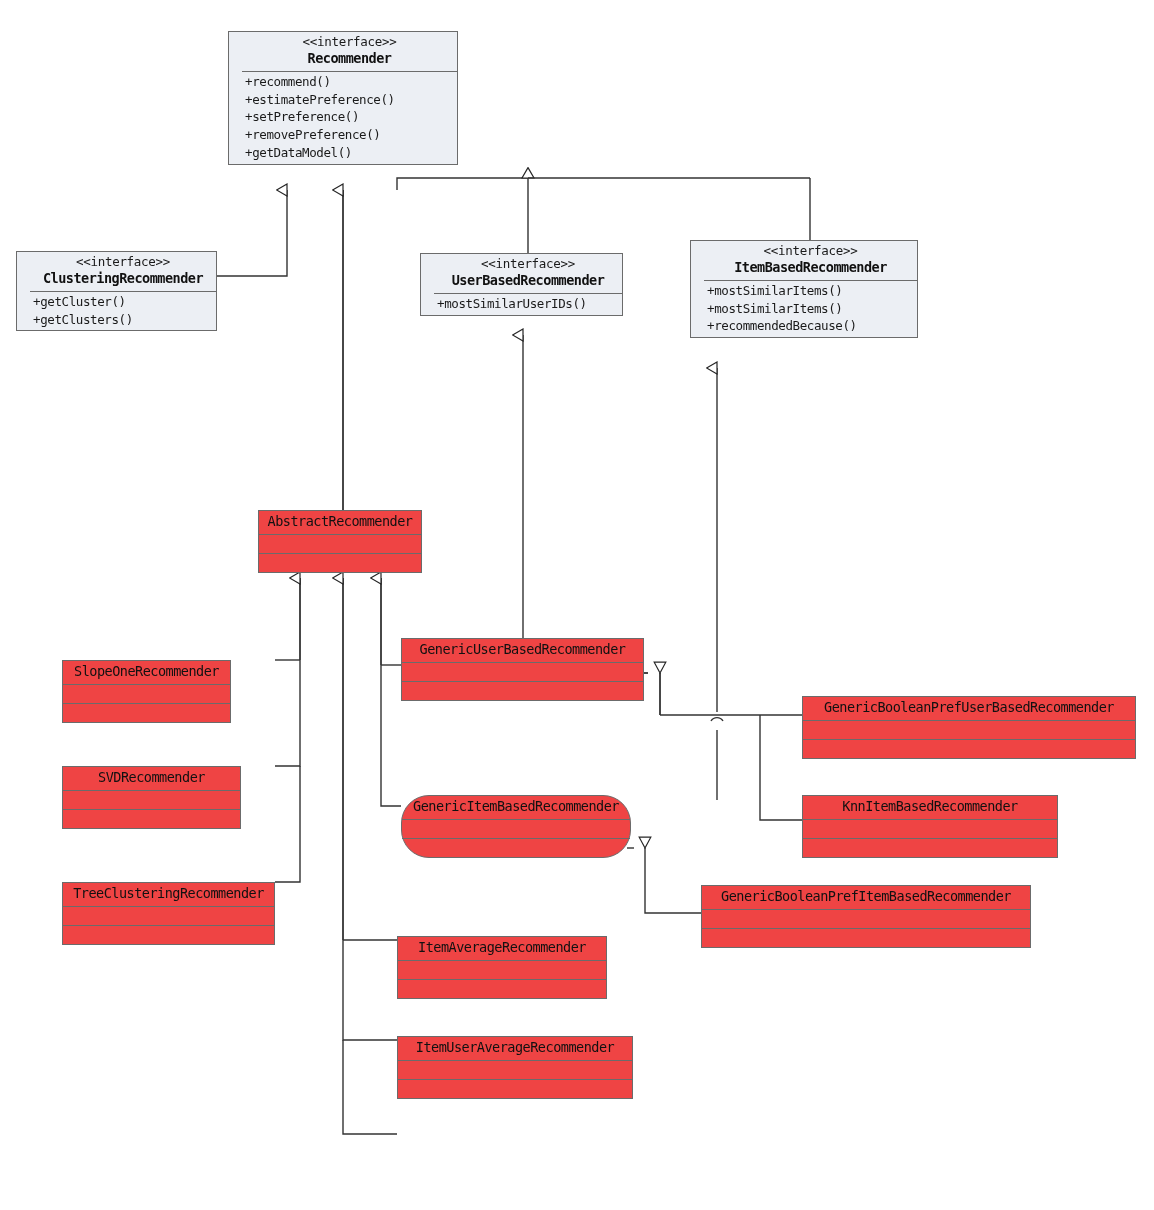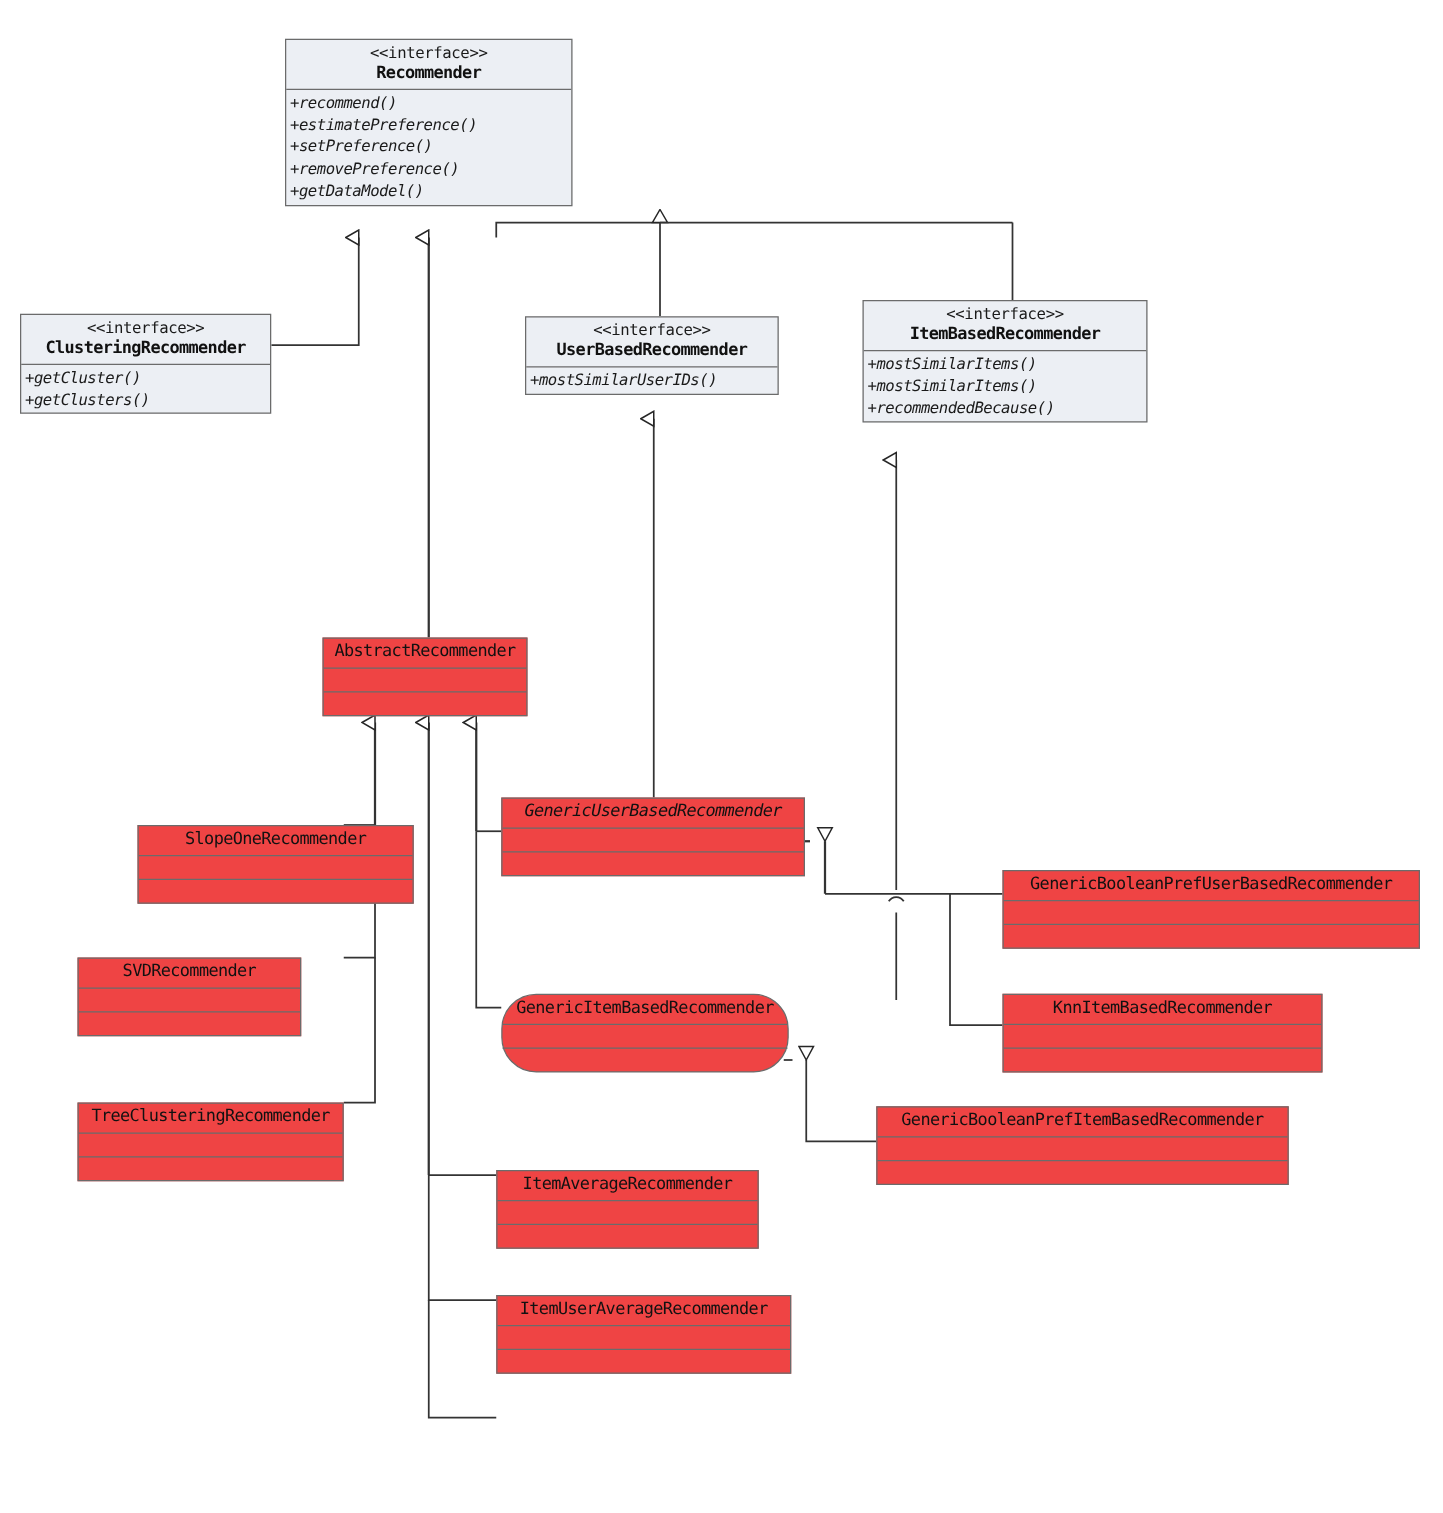--- a/index.html
+++ b/index.html
@@ -28,20 +28,21 @@
   .uml-box {
     position: absolute;
     box-sizing: border-box;
     border: 1px solid #6b6b6b;
     background: #ef4444;
     z-index: 5;
   }
   .uml-box.iface {
     background: #eceff4;
     border: 1px solid #6b6b6b;
+    padding-left: 13px;
   }
   .uml-header {
     box-sizing: border-box;
     text-align: center;
     padding: 2px 4px 3px 4px;
     line-height: 1.30;
   }
   .uml-stereotype {
     display: block;
     font-size: 12.5px;
@@ -62,21 +63,20 @@
     border-top: 1px solid #6b6b6b;
     padding: 1px 3px 2px 3px;
   }
   .uml-compartment.empty {
     height: 19px;
     padding: 0;
   }
   .uml-op {
     display: block;
     font-size: 12.5px;
-    font-style: italic;
     color: #1a1a1a;
     line-height: 1.42;
     letter-spacing: -0.4px;
     white-space: nowrap;
   }
   .plain .uml-name {
     font-weight: 400;
   }
 </style>
 </head>
@@ -186,21 +186,21 @@
   </div>
 
   <div class="uml-box plain" style="left:258px; top:510px; width:164px;">
     <div class="uml-header">
       <span class="uml-name">AbstractRecommender</span>
     </div>
     <div class="uml-compartment empty"></div>
     <div class="uml-compartment empty"></div>
   </div>
 
-  <div class="uml-box plain" style="left:62px; top:660px; width:221px;margin-left:48px;">
+  <div class="uml-box plain" style="left:62px; top:660px; width:169px;">
     <div class="uml-header">
       <span class="uml-name">SlopeOneRecommender</span>
     </div>
     <div class="uml-compartment empty"></div>
     <div class="uml-compartment empty"></div>
   </div>
 
   <div class="uml-box plain" style="left:62px; top:766px; width:179px;">
     <div class="uml-header">
       <span class="uml-name">SVDRecommender</span>
@@ -210,21 +210,21 @@
   </div>
 
   <div class="uml-box plain" style="left:62px; top:882px; width:213px;">
     <div class="uml-header">
       <span class="uml-name">TreeClusteringRecommender</span>
     </div>
     <div class="uml-compartment empty"></div>
     <div class="uml-compartment empty"></div>
   </div>
 
-  <div class="uml-box plain" style="left:401px; top:638px; width:243px;font-style:italic;">
+  <div class="uml-box plain" style="left:401px; top:638px; width:243px;">
     <div class="uml-header">
       <span class="uml-name">GenericUserBasedRecommender</span>
     </div>
     <div class="uml-compartment empty"></div>
     <div class="uml-compartment empty"></div>
   </div>
 
   <div class="uml-box plain" style="left:401px; top:795px; width:230px;border-radius:28px;">
     <div class="uml-header">
       <span class="uml-name">GenericItemBasedRecommender</span>

